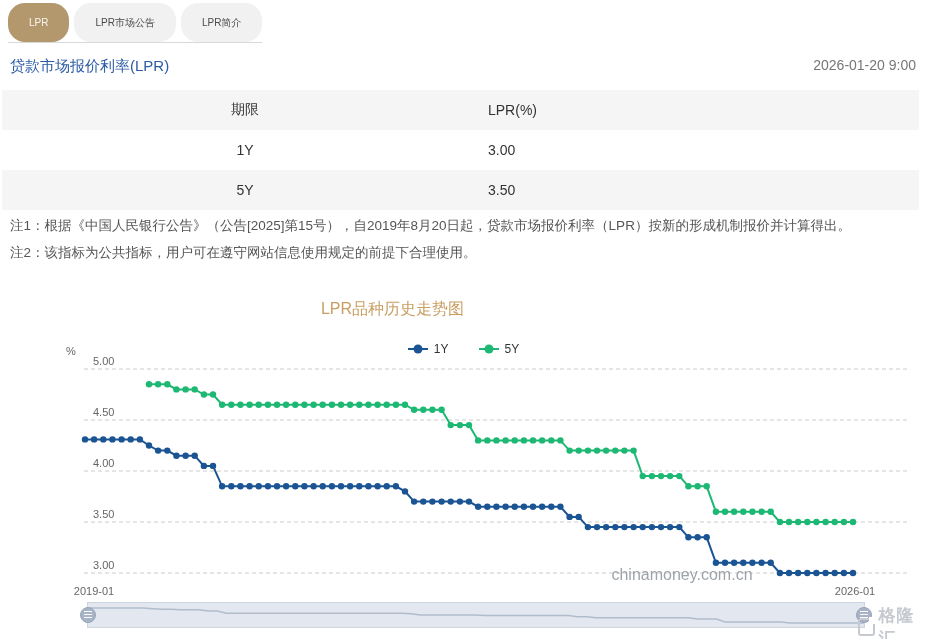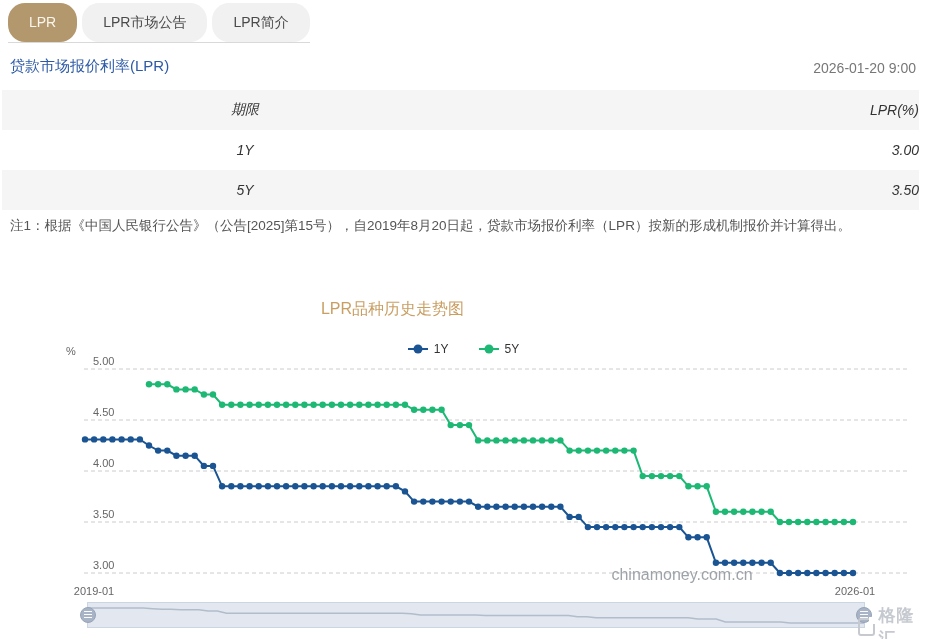--- a/index.html
+++ b/index.html
@@ -1,34 +1,34 @@
 <!DOCTYPE html>
 <html><head>
 <meta charset="utf-8">
 <style>
   * { margin:0; padding:0; box-sizing:border-box; }
   body { background:#fff; font-family:"Liberation Sans", sans-serif; }
   .page { position:relative; width:927px; height:639px; background:#fff; overflow:hidden; }
 
   
   .tabbar { position:absolute; top:3px; left:8px; display:flex; gap:5px; border-bottom:1px solid #d9d9d9; }
-  .tab { height:39px; line-height:39px; padding:0 21px; background:#f1f1f1; color:#4a4a4a; font-size:14px; cursor:pointer; white-space:nowrap;border-radius:17px; }
+  .tab { height:39px; line-height:39px; padding:0 21px; background:#f1f1f1; color:#4a4a4a; font-size:10px; cursor:pointer; white-space:nowrap;border-radius:17px; }
   .tab.active { background:#b3976d; color:#faf6ee; }
 
   
-  .title-row { position:absolute; top:57px; left:10px; right:11px; display:flex; justify-content:space-between; align-items:flex-end; }
+  .title-row { position:absolute; top:57px; left:10px; right:11px; display:flex; justify-content:space-between; align-items:flex-start; }
   .page-title { color:#2c5aa6; font-size:15px; }
   .timestamp { color:#777; font-size:14px; }
 
   
   .rate-table { position:absolute; top:90px; left:2px; width:917px; }
-  .t-row { display:flex; height:40px; align-items:center; font-size:14px; color:#333;font-style:italic; }
+  .t-row { display:flex; height:40px; align-items:center; font-size:14px; color:#333; }
   .t-row.shade { background:#f5f5f5; }
   .t-cell-term { width:53%; text-align:center; }
-  .t-cell-rate { width:47%; text-align:right; }
+  .t-cell-rate { width:47%; text-align:left; }
 
   
   .notes { position:absolute; top:212px; left:10px; right:12px; font-size:13.5px; color:#555; line-height:27px; }
 
   
   .chart-title { position:absolute; top:299px; left:0; width:785px; text-align:center; font-size:16px; color:#c99e62; }
   .legend { position:absolute; top:342px; left:0; width:927px; display:flex; justify-content:center; gap:30px; align-items:center; }
   .legend-item { display:flex; align-items:center; gap:6px; font-size:12px; color:#333; cursor:pointer; }
   .legend-marker { width:20px; height:2px; position:relative; display:inline-block; }
   .legend-marker::after { content:''; position:absolute; left:50%; top:50%; transform:translate(-50%,-50%); width:9px; height:9px; border-radius:50%; background:currentColor; }
@@ -73,20 +73,21 @@
       <div class="t-cell-rate">3.00</div>
     </div>
     <div class="t-row shade">
       <div class="t-cell-term">5Y</div>
       <div class="t-cell-rate">3.50</div>
     </div>
   </div>
 
   <div class="notes">
     <div>注1：根据《中国人民银行公告》（公告[2025]第15号），自2019年8月20日起，贷款市场报价利率（LPR）按新的形成机制报价并计算得出。</div>
+    <div>注2：该指标为公共指标，用户可在遵守网站信息使用规定的前提下合理使用。</div>
   </div>
 
   <div class="chart-title">LPR品种历史走势图</div>
 
   <div class="legend">
     <div class="legend-item">
       <span class="legend-marker" style="background: rgb(26, 84, 147); color: rgb(26, 84, 147);"></span>
       <span>1Y</span>
     </div>
     <div class="legend-item">

